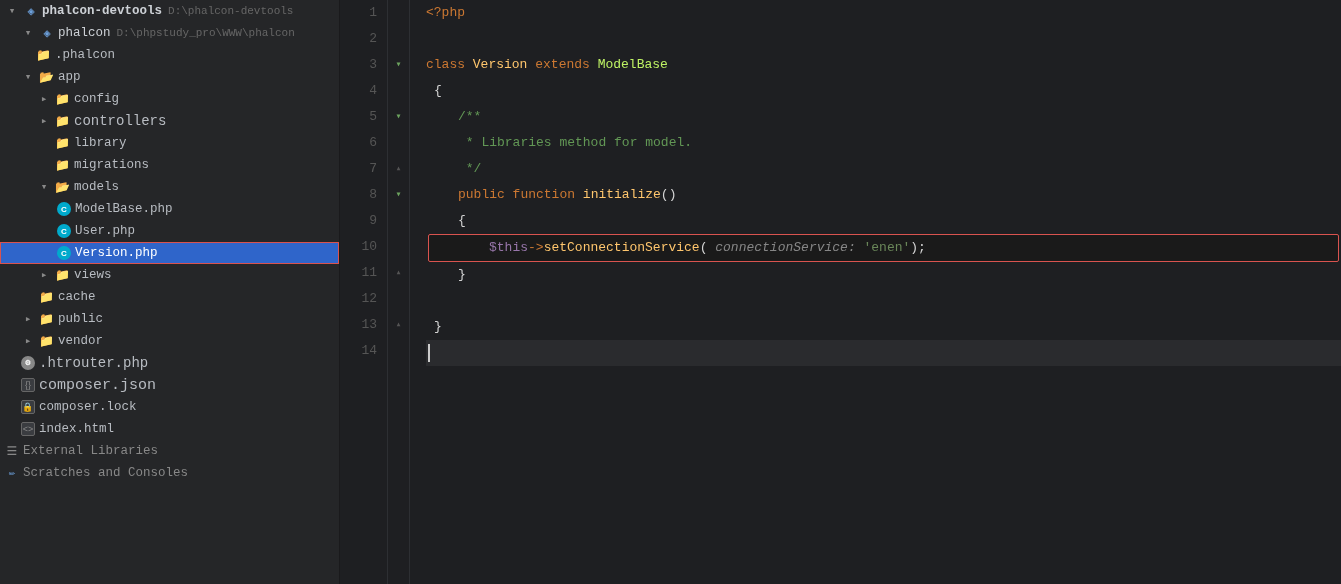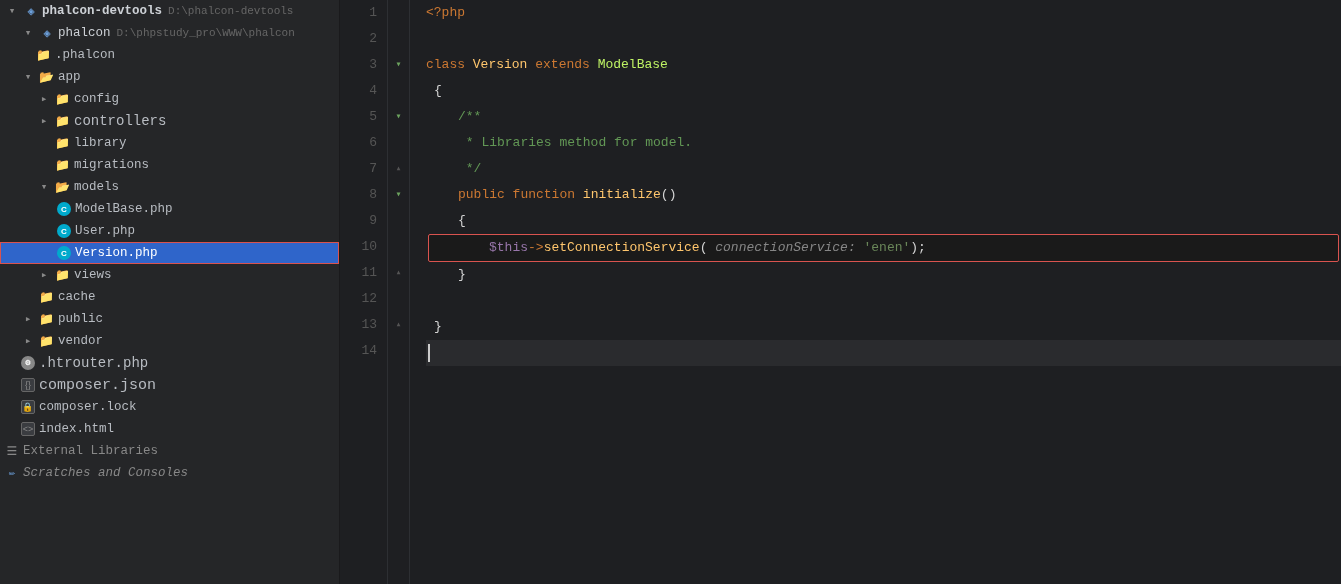--- a/index.html
+++ b/index.html
@@ -300,21 +300,21 @@
     <span class="tree-icon">
         <span class="ext-lib-icon"></span>
       </span>
     <span style="font-size:12.5px; color:#888;">External Libraries</span>
   </div>
 
   <div class="tree-item" style="padding-left:4px;">
     <span class="tree-icon">
         <span class="scratch-icon"></span>
       </span>
-    <span style="font-size:12.5px; color:#888;font-style:italic;">Scratches and Consoles</span>
+    <span style="font-size:12.5px; color:#888;">Scratches and Consoles</span>
   </div>
 </div>
 
 <div class="editor">
   <div class="editor-content">
 
     <div class="line-numbers">
       <div style="height:26px; line-height:26px;">1</div>
       <div style="height:26px; line-height:26px;">2</div>
       <div style="height:26px; line-height:26px;">3</div>

